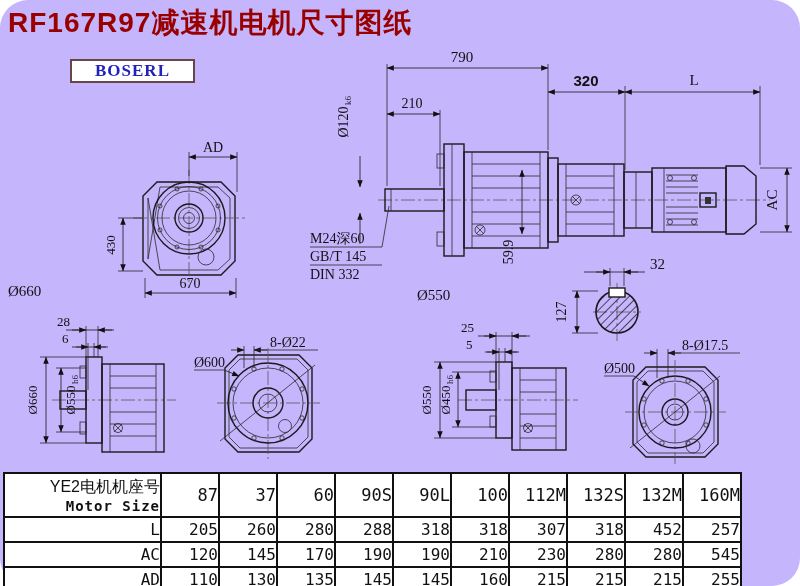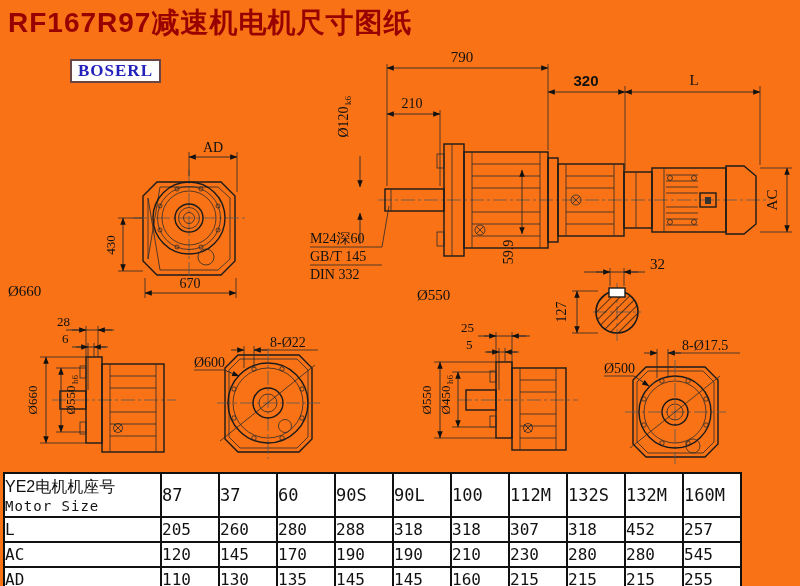--- a/index.html
+++ b/index.html
@@ -1,40 +1,40 @@
 <!DOCTYPE html>
 <html><head>
 <meta charset="utf-8">
 <style>
   html,body{margin:0;padding:0;width:800px;height:586px;background:#fff;overflow:hidden;
             font-family:"Liberation Sans",sans-serif;}
-  #sheet{position:relative;width:800px;height:586px;background:#f97316;}
+  #sheet{position:relative;width:800px;height:586px;background:#c4b5fd;border-radius:28px;}
   #title{position:absolute;left:8px;top:4px;font-size:28px;font-weight:bold;color:#990000;
          font-family:"Liberation Sans",sans-serif;letter-spacing:1px;}
-  #logo{position:absolute;left:70px;top:59px;border:2px solid #6a4545;padding:0 6px;
+  #logo{position:absolute;left:70px;top:59px;border:2px solid #6a4545;padding:0 23px;
         color:#2222bb;font-family:"Liberation Serif",serif;font-weight:bold;font-size:17px;
         letter-spacing:1px;background:#fff;}
   svg{position:absolute;left:0;top:0;}
   .ln{fill:none;stroke:#1a1a1a;stroke-width:1.4;}
   .tn{fill:none;stroke:#2a2a2a;stroke-width:0.8;}
   .dl{fill:none;stroke:#2a2a2a;stroke-width:0.9;}
   .cl{fill:none;stroke:#555;stroke-width:0.8;stroke-dasharray:14 3 3 3;}
   text.dt{font-family:"Liberation Serif",serif;font-size:13px;fill:#111;}
   text.dt2{font-size:14px;}
   text.dt3{font-size:15px;}
   text.bs{font-family:"Liberation Sans",sans-serif;font-weight:bold;font-size:15px;fill:#111;}
   text.sb{font-size:9px;}
   #size-table{position:absolute;left:3px;top:472px;border-collapse:collapse;table-layout:fixed;
               background:#fff;}
-  #size-table th,#size-table td{border:2px solid #111;text-align:left;vertical-align:middle;
+  #size-table th,#size-table td{border:2px solid #111;text-align:right;vertical-align:middle;
               font-weight:normal;color:#111;padding:0;}
   #size-table td{height:23px;font-family:"DejaVu Sans Mono",monospace;font-size:16px;}
   #size-table th{height:42px;font-family:"DejaVu Sans Mono",monospace;font-size:17px;}
   #size-table th.c0 div.cn{font-family:"Liberation Sans",sans-serif;font-size:16px;}
-  #size-table th.c0 div.en{font-family:"DejaVu Sans Mono",monospace;font-size:14px;letter-spacing:1px;}
+  #size-table th.c0 div.en{font-family:"DejaVu Sans Mono",monospace;font-size:14px;letter-spacing:1px;font-weight:bold;}
 </style>
 </head>
 <body>
 
 <div id="sheet">
   <div id="title">RF167R97减速机电机尺寸图纸</div>
   <div id="logo"><span>BOSERL</span></div>
 
   <svg width="800" height="472" viewBox="0 0 800 472">
     <defs>

